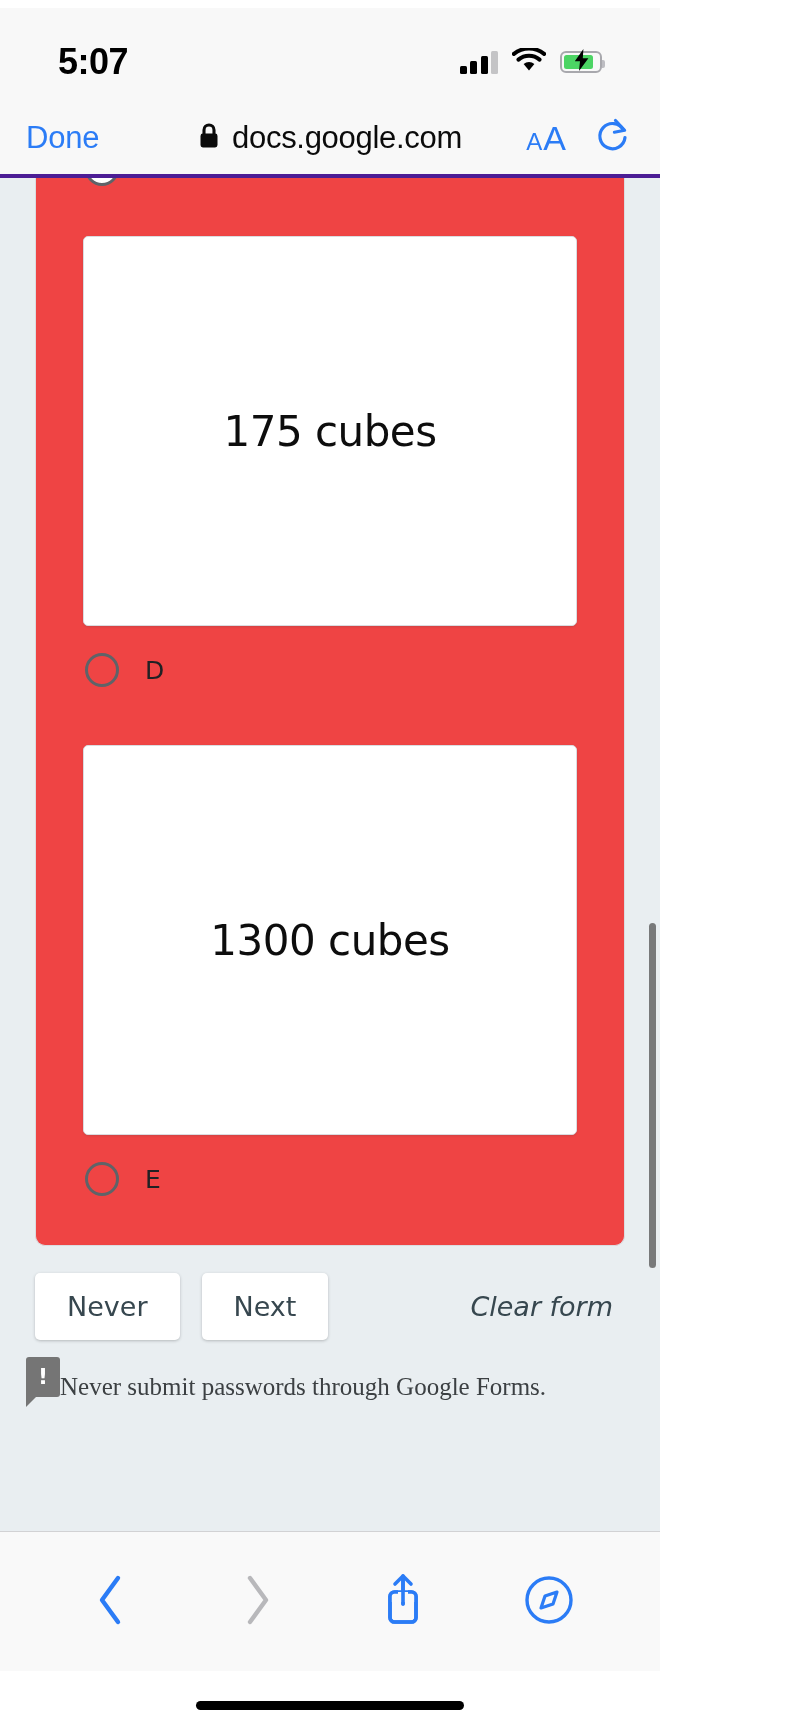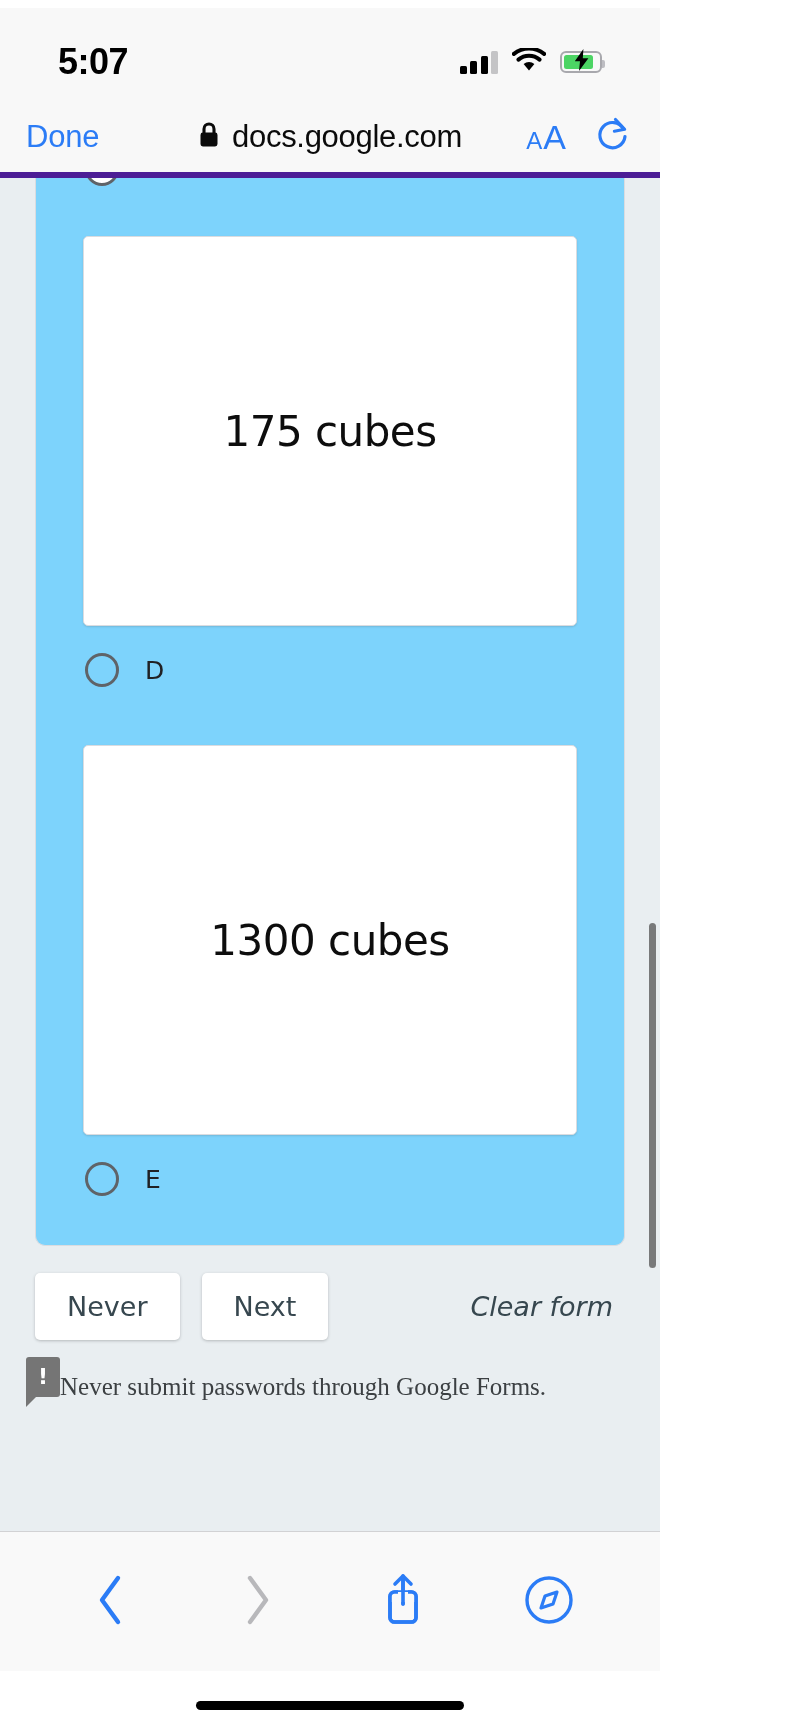--- a/index.html
+++ b/index.html
@@ -52,21 +52,21 @@
     content:""; position: absolute; right: -5px; top: 6.5px;
     width: 3px; height: 8px; background: #bdbdc2; border-radius: 0 2px 2px 0;
   }
   .batt-fill { background: #4cd464; height: 100%; width: 86%; border-radius: 2.5px; }
   .bolt { position:absolute; left: 50%; top: 50%; transform: translate(-45%,-50%); }
 
   
   .browserbar {
     height: 76px;
     background: #f8f8f8;
-    border-bottom: 6px solid #4c1d95;
+    border-bottom: 4px solid #4c1d95;
     display: flex;
     align-items: center;
     padding: 0 30px 0 26px;
     flex: 0 0 auto;
     position: relative;
   }
   .btn-done {
     color: #2b7cf6; font-size: 31px; font-weight: 400;
     background: none; border: none; cursor: pointer;
     font-family: "Liberation Sans", sans-serif;
@@ -88,21 +88,21 @@
   .aa .a-lg { font-size: 34px; }
 
   
   .content {
     flex: 1 1 auto;
     background: #e9eef1;
     position: relative;
     overflow: hidden;
   }
   .form-card {
-    background: #7dd3fc;
+    background: #ef4444;
     margin: 0 35px 0 35px;
     border: 1px solid #dadce0;
     border-radius: 10px;
     border-top: none;
     border-top-left-radius: 0; border-top-right-radius: 0;
     height: 1068px;
     position: relative;
     overflow: hidden;
   }
   .cut-radio {

